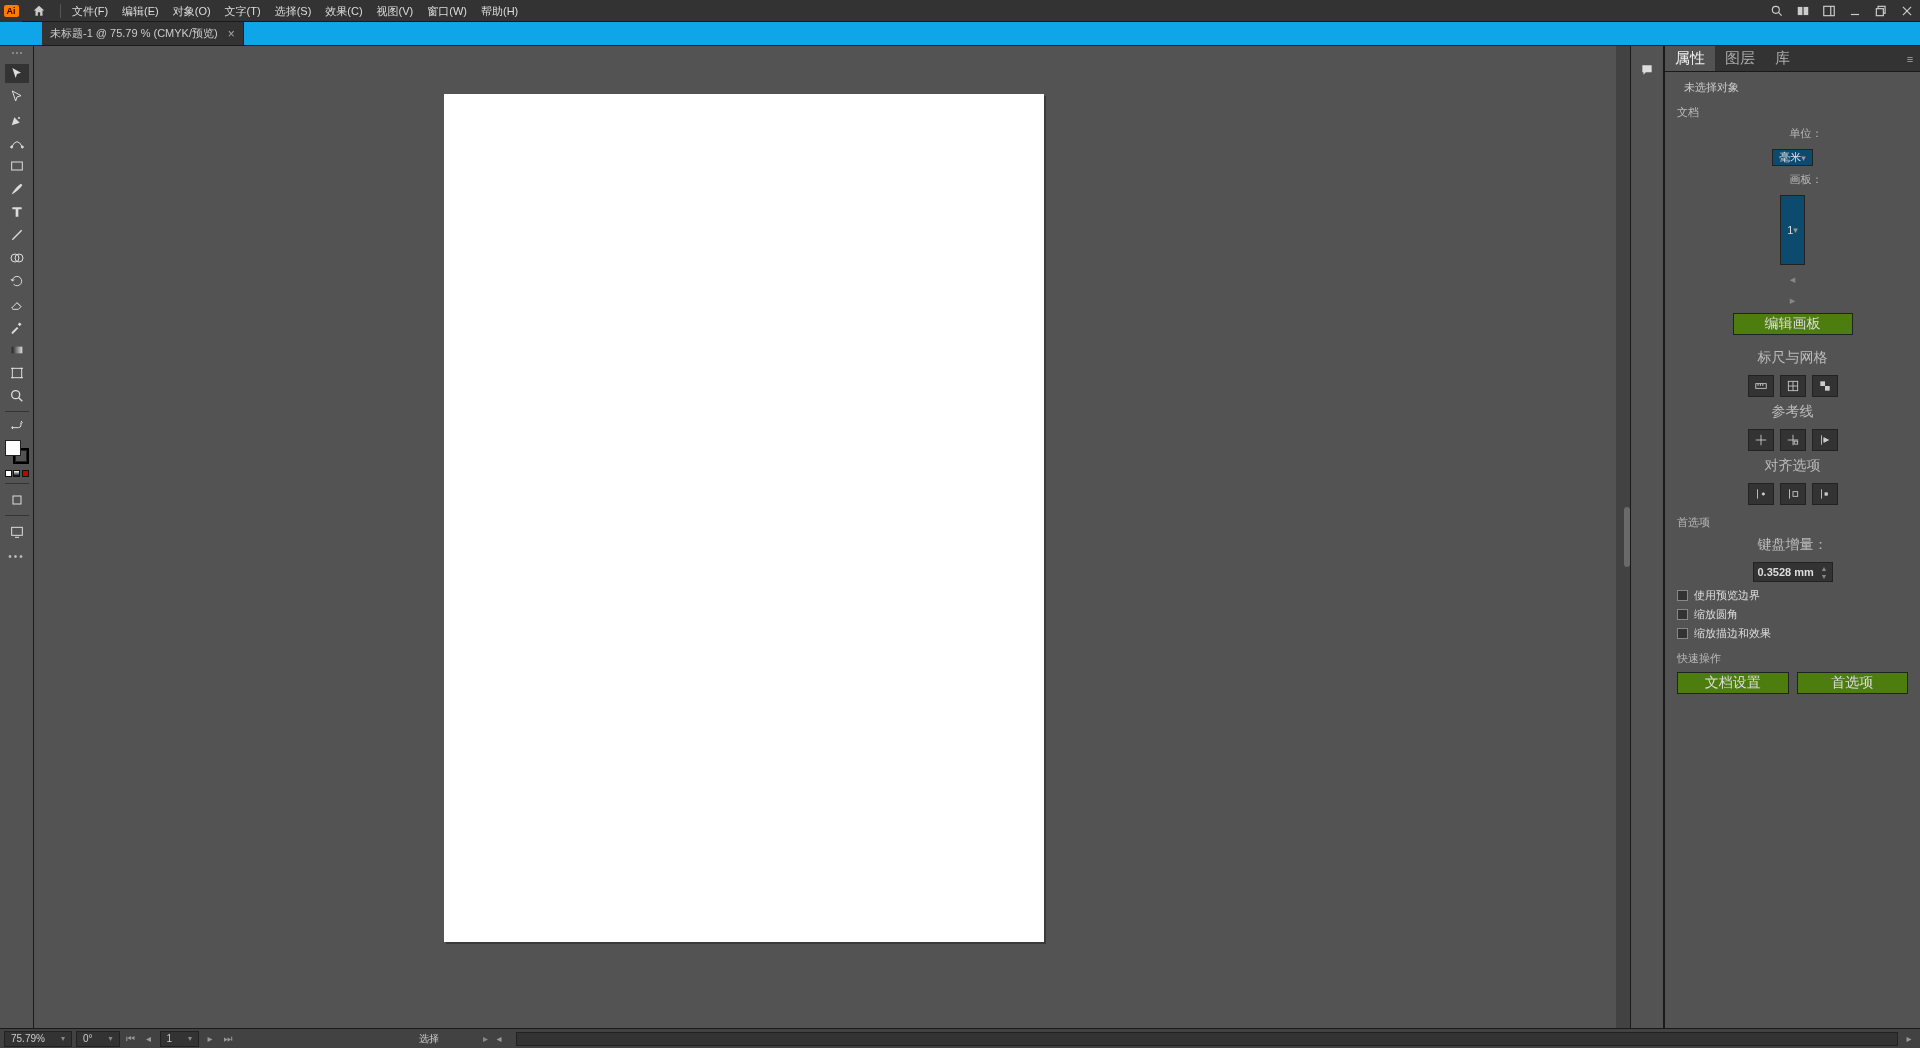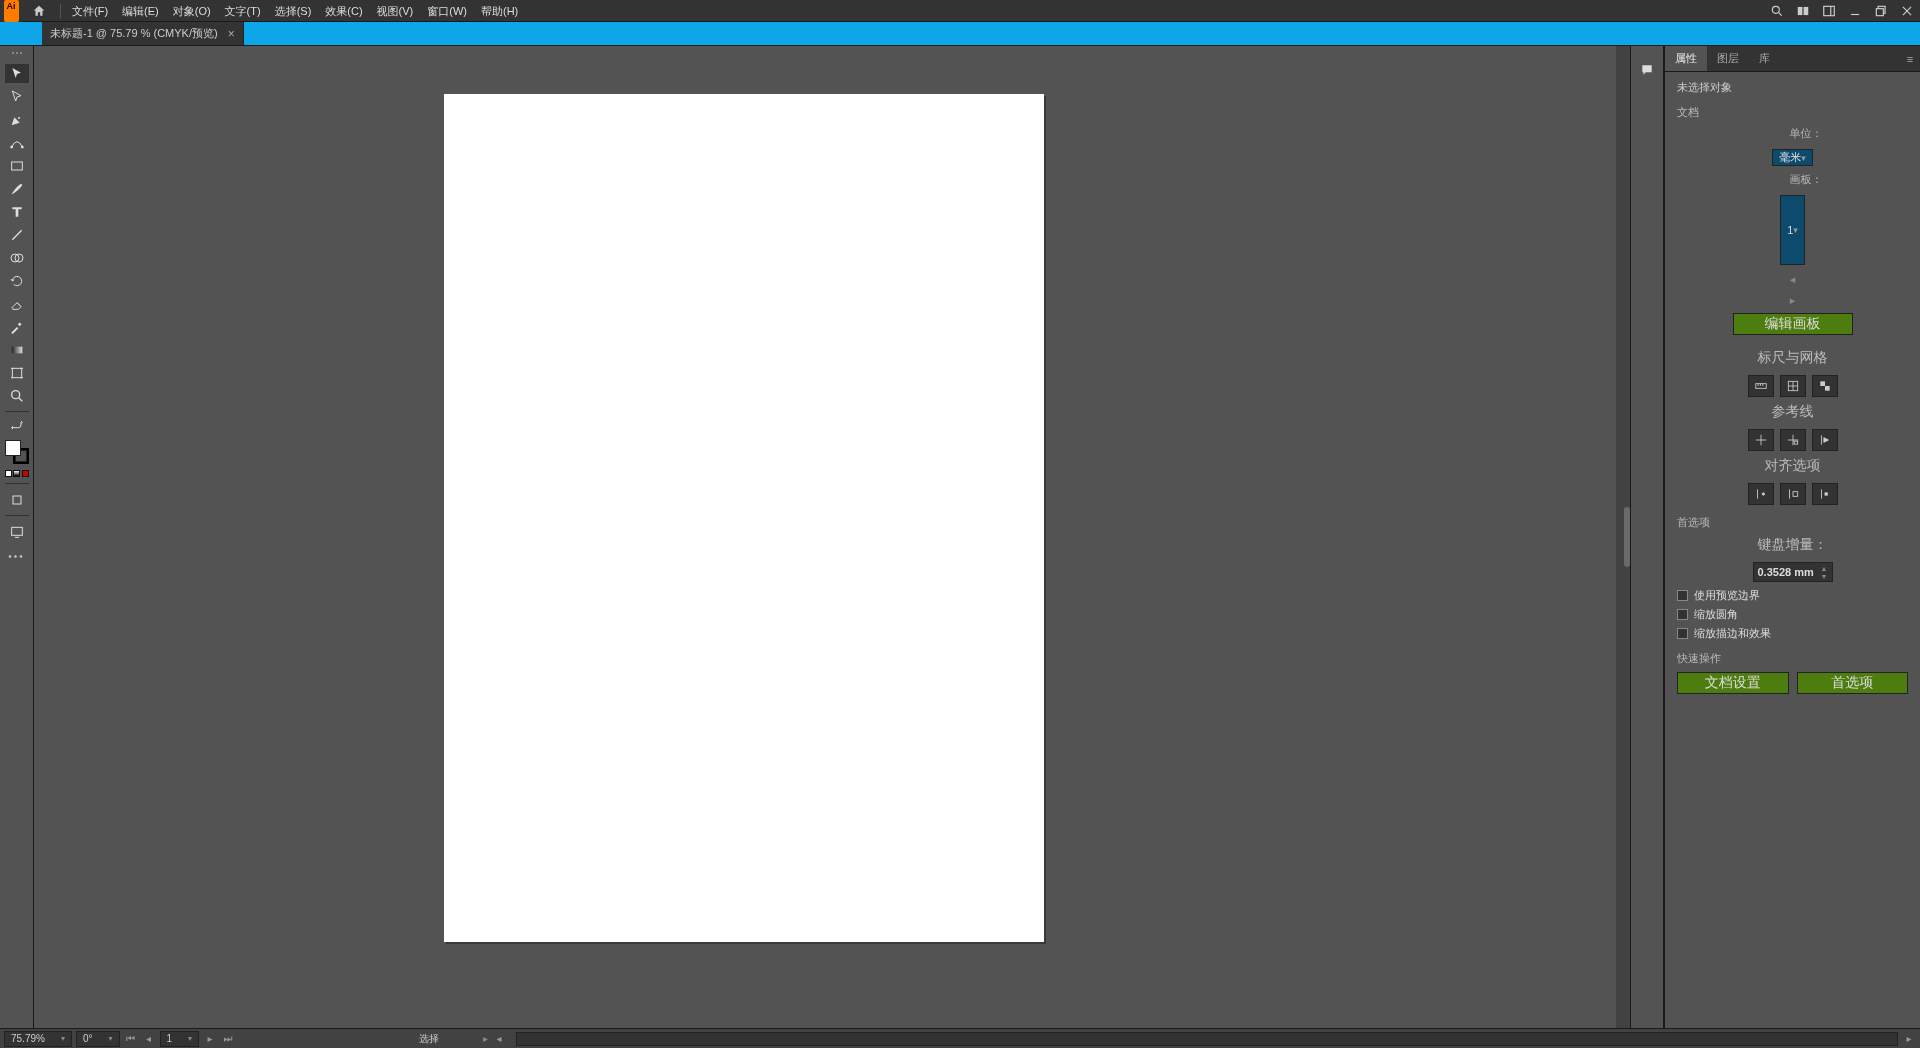--- a/index.html
+++ b/index.html
@@ -1,20 +1,20 @@
 <!DOCTYPE html>
 <html><head>
 <meta charset="utf-8">
 <style>
 * { margin: 0; padding: 0; box-sizing: border-box; font-family: "Microsoft YaHei", "PingFang SC", sans-serif; }
 body { background: #333; color: #ccc; font-size: 11px; overflow: hidden; width: 1920px; height: 1048px; user-select: none; }
 
 
 .menubar { height: 22px; background: #333; display: flex; align-items: center; border-bottom: 1px solid #1a1a1a; }
-.menubar .app-icon { width: 22px; height: 22px; display: flex; justify-content: center; background: #333; }
+.menubar .app-icon { width: 22px; height: 22px; display: flex; align-items: center; justify-content: center; background: #333; }
 .menubar .app-icon span { font-weight: bold; background: #fe7c00; color: #330000; border-radius: 2px; padding: 1px 3px; font-size: 9px; }
 .menubar .home-icon { width: 22px; height: 20px; display: flex; align-items: center; justify-content: center; margin: 0 6px; cursor: pointer; }
 .menubar .menu-sep { width: 1px; height: 14px; background: #555; margin: 0 4px; }
 .menubar .menu-item { padding: 0 7px; height: 22px; line-height: 22px; cursor: pointer; font-size: 11px; color: #ddd; }
 .menubar .spacer { flex: 1; }
 .menubar .win-icon { width: 26px; height: 22px; display: flex; align-items: center; justify-content: center; cursor: pointer; color: #bbb; }
 
 
 .tabbar { height: 24px; background: #0ea5e9; border-bottom: 1px solid #1a1a1a; display: flex; align-items: stretch; padding-left: 42px; }
 .doc-tab { display: flex; align-items: center; padding: 0 8px; border-right: 1px solid #222; background: #333; font-size: 11px; color: #ccc; }
@@ -41,27 +41,27 @@
 .vscroll { position:absolute; right:0; top:0; bottom:0; width:14px; background:#424242;}
 .knob{position:absolute;top:50%;right:0;width:6px;height:60px;background:#6a6a6a;border-radius:3px;transform:translateY(-50%);}
 
 
 .dock { width: 34px; background: #535353; border-left:1px solid #1a1a1a; border-right:1px solid #1a1a1a; display:flex; flex-direction:column; align-items:center; padding-top:6px;}
 .dock .dicon{ width:24px;height:24px;display:flex;align-items:center;justify-content:center;cursor:pointer;color:#ddd;}
 
 
 .panel { width: 256px; background: #535353; display: flex; flex-direction: column; border-left:1px solid #1a1a1a;}
 .panel-tabs { height: 26px; background:#333; display: flex; align-items: stretch; border-bottom:1px solid #1a1a1a;}
-.panel-tabs .ptab { padding: 0 10px; display:flex; align-items:center; font-size: 11px; color:#aaa; cursor:pointer;}
+.panel-tabs .ptab { padding: 0 10px; display:flex; align-items:center; font-size: 15px; color:#aaa; cursor:pointer;}
 .panel-tabs .ptab.active { background:#535353; color:#eee;}
 .panel-tabs .spacer{flex:1;}
 .panel-tabs .menu-dots{width:20px;display:flex;align-items:center;justify-content:center;color:#aaa;cursor:pointer;}
 .panel-body{ padding: 8px 12px; flex:1; overflow:auto; font-size:11px; color:#ddd;}
 .section-title{ color:#bbb; font-size:11px; margin: 10px 0 6px;}
-.status-line{ color:#ccc; margin-bottom:6px;}
+.status-line{ color:#ccc; margin-bottom:6px;margin-left:7px;}
 .row{ display:flex; align-items:center; gap:8px; margin:6px 0;flex-direction:column;}
 .row .lbl{ width:60px; text-align:right; color:#bbb; font-size:11px;}
 .row .lbl-narrow{ text-align:right; color:#bbb; font-size:14px;}
 .sel{ flex:1; height:20px; background:#0c4a6e; border:1px solid #222; color:#ddd; display:flex; align-items:center; justify-content:space-between; padding:0 6px; font-size:11px; cursor:pointer;}
 .sel .chev{ font-size:9px; color:#999;}
 .btn{ height:22px; background:#4d7c0f; border:1px solid #222; color:#ddd; display:flex; align-items:center; justify-content:center; font-size:14px; cursor:pointer; padding:0 12px;}
 .icon-row{ display:flex; gap:6px;}
 .icon-btn{ width:26px;height:22px;background:#333;border:1px solid #222;display:flex;align-items:center;justify-content:center;cursor:pointer;color:#ccc;}
 .input-box{ background:#333;border:1px solid #222;height:20px;color:#ddd;padding:0 4px;font-size:11px;display:flex;align-items:center;font-weight:bold;}
 .chk{ display:flex; align-items:center; gap:6px; margin:4px 0; cursor:pointer;}

